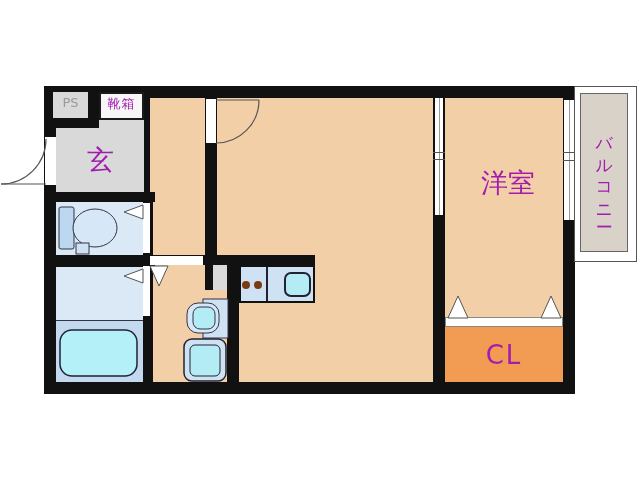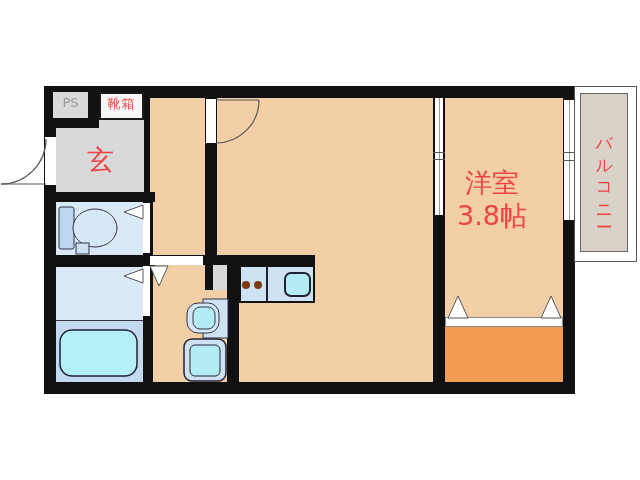--- a/index.html
+++ b/index.html
@@ -1,21 +1,21 @@
 <!DOCTYPE html>
 <html><head>
 <meta charset="utf-8">
 <style>
   html,body{margin:0;padding:0;background:#fff;}
   #stage{position:relative;width:640px;height:480px;background:#fff;overflow:hidden;
          font-family:"DejaVu Sans","Liberation Sans",sans-serif;}
   .abs{position:absolute;}
   .wall{position:absolute;background:#111;}
   .opening{position:absolute;background:#fff;}
-  .label{position:absolute;color:#ef4444;text-align:center;line-height:1.15;}
+  .label{position:absolute;color:#a21caf;text-align:center;line-height:1.15;}
   #outer-wall{left:44px;top:86px;width:531px;height:308px;background:#111;}
   #interior{left:56px;top:98px;width:507px;height:284px;background:#f3cfa7;}
   
   #entry-top-black{left:56px;top:98px;width:94px;height:22px;background:#111;}
   #entrance-floor{left:56px;top:119px;width:89px;height:73px;background:#d9d9d9;}
   #ps-box{left:53px;top:92px;width:35px;height:26px;background:#d9d9d9;}
   #ps-wall-right{left:88px;top:86px;width:11px;height:32px;background:#111;}
   #ps-wall-below{left:44px;top:118px;width:55px;height:10px;background:#111;}
   #shoebox{left:99px;top:92px;width:45px;height:28px;background:#f7f7f7;border:2px solid #1a1a1a;box-sizing:border-box;}
   #entry-right-wall{left:144px;top:98px;width:6px;height:94px;background:#111;}
@@ -52,21 +52,21 @@
   
   #window-strip{left:564px;top:100px;width:10px;height:120px;background:#fff;}
   #window-line{left:569px;top:100px;width:1px;height:120px;background:#9a9a9a;}
   
   #balcony-outer{left:574px;top:86px;width:63px;height:176px;background:#fff;border:1px solid #555;box-sizing:border-box;}
   #balcony-floor{left:580px;top:93px;width:48px;height:159px;background:#d9d2c9;border:1px solid #666;box-sizing:border-box;}
   
   #entrance-door-open{left:45px;top:137px;width:11px;height:48px;}
   
   #ldk-label{left:222px;top:176px;width:200px;font-size:28px;}
-  #bedroom-label{left:445px;top:166px;width:94px;font-size:27px;line-height:33px;}
+  #bedroom-label{left:445px;top:166px;width:94px;font-size:27px;line-height:33px;padding-left:16px;}
   #cl-label{left:445px;top:341px;width:118px;font-size:26px;letter-spacing:2px;}
   #entrance-label{left:56px;top:144px;width:89px;font-size:27px;}
   #ps-label{left:53px;top:96px;width:35px;font-size:13px;color:#9a9a9a;}
   #shoebox-label{left:99px;top:97px;width:45px;font-size:13px;letter-spacing:1px;}
   #balcony-label{left:580px;top:98px;width:48px;height:150px;font-size:17px;letter-spacing:4px;
                  writing-mode:vertical-rl;text-orientation:upright;display:flex;align-items:center;justify-content:center;}
   #fixture-svg{left:0;top:0;width:640px;height:480px;pointer-events:none;}
 </style>
 </head>
 <body>
@@ -160,20 +160,20 @@
     <g>
       <rect x="184" y="339" width="42" height="42" rx="8" fill="#cfe2f4" stroke="#223" stroke-width="1.5"></rect>
       <rect x="190" y="345" width="30" height="31" rx="5" fill="#b3ecf4" stroke="#223" stroke-width="1"></rect>
     </g>
 
     <rect x="60" y="330" width="77" height="46" rx="12" fill="#b3f0f7" stroke="#223" stroke-width="1.5"></rect>
   </svg>
 
   <div class="label" id="bedroom-label">
     <div>洋室</div>
-    <div>3.8帖</div>
   </div>
+  <div class="label" id="cl-label">CL</div>
   <div class="label" id="entrance-label">玄</div>
   <div class="label" id="ps-label">PS</div>
   <div class="label" id="shoebox-label">靴箱</div>
   <div class="label" id="balcony-label">バルコニー</div>
 
 </div>
 
 </body></html>

